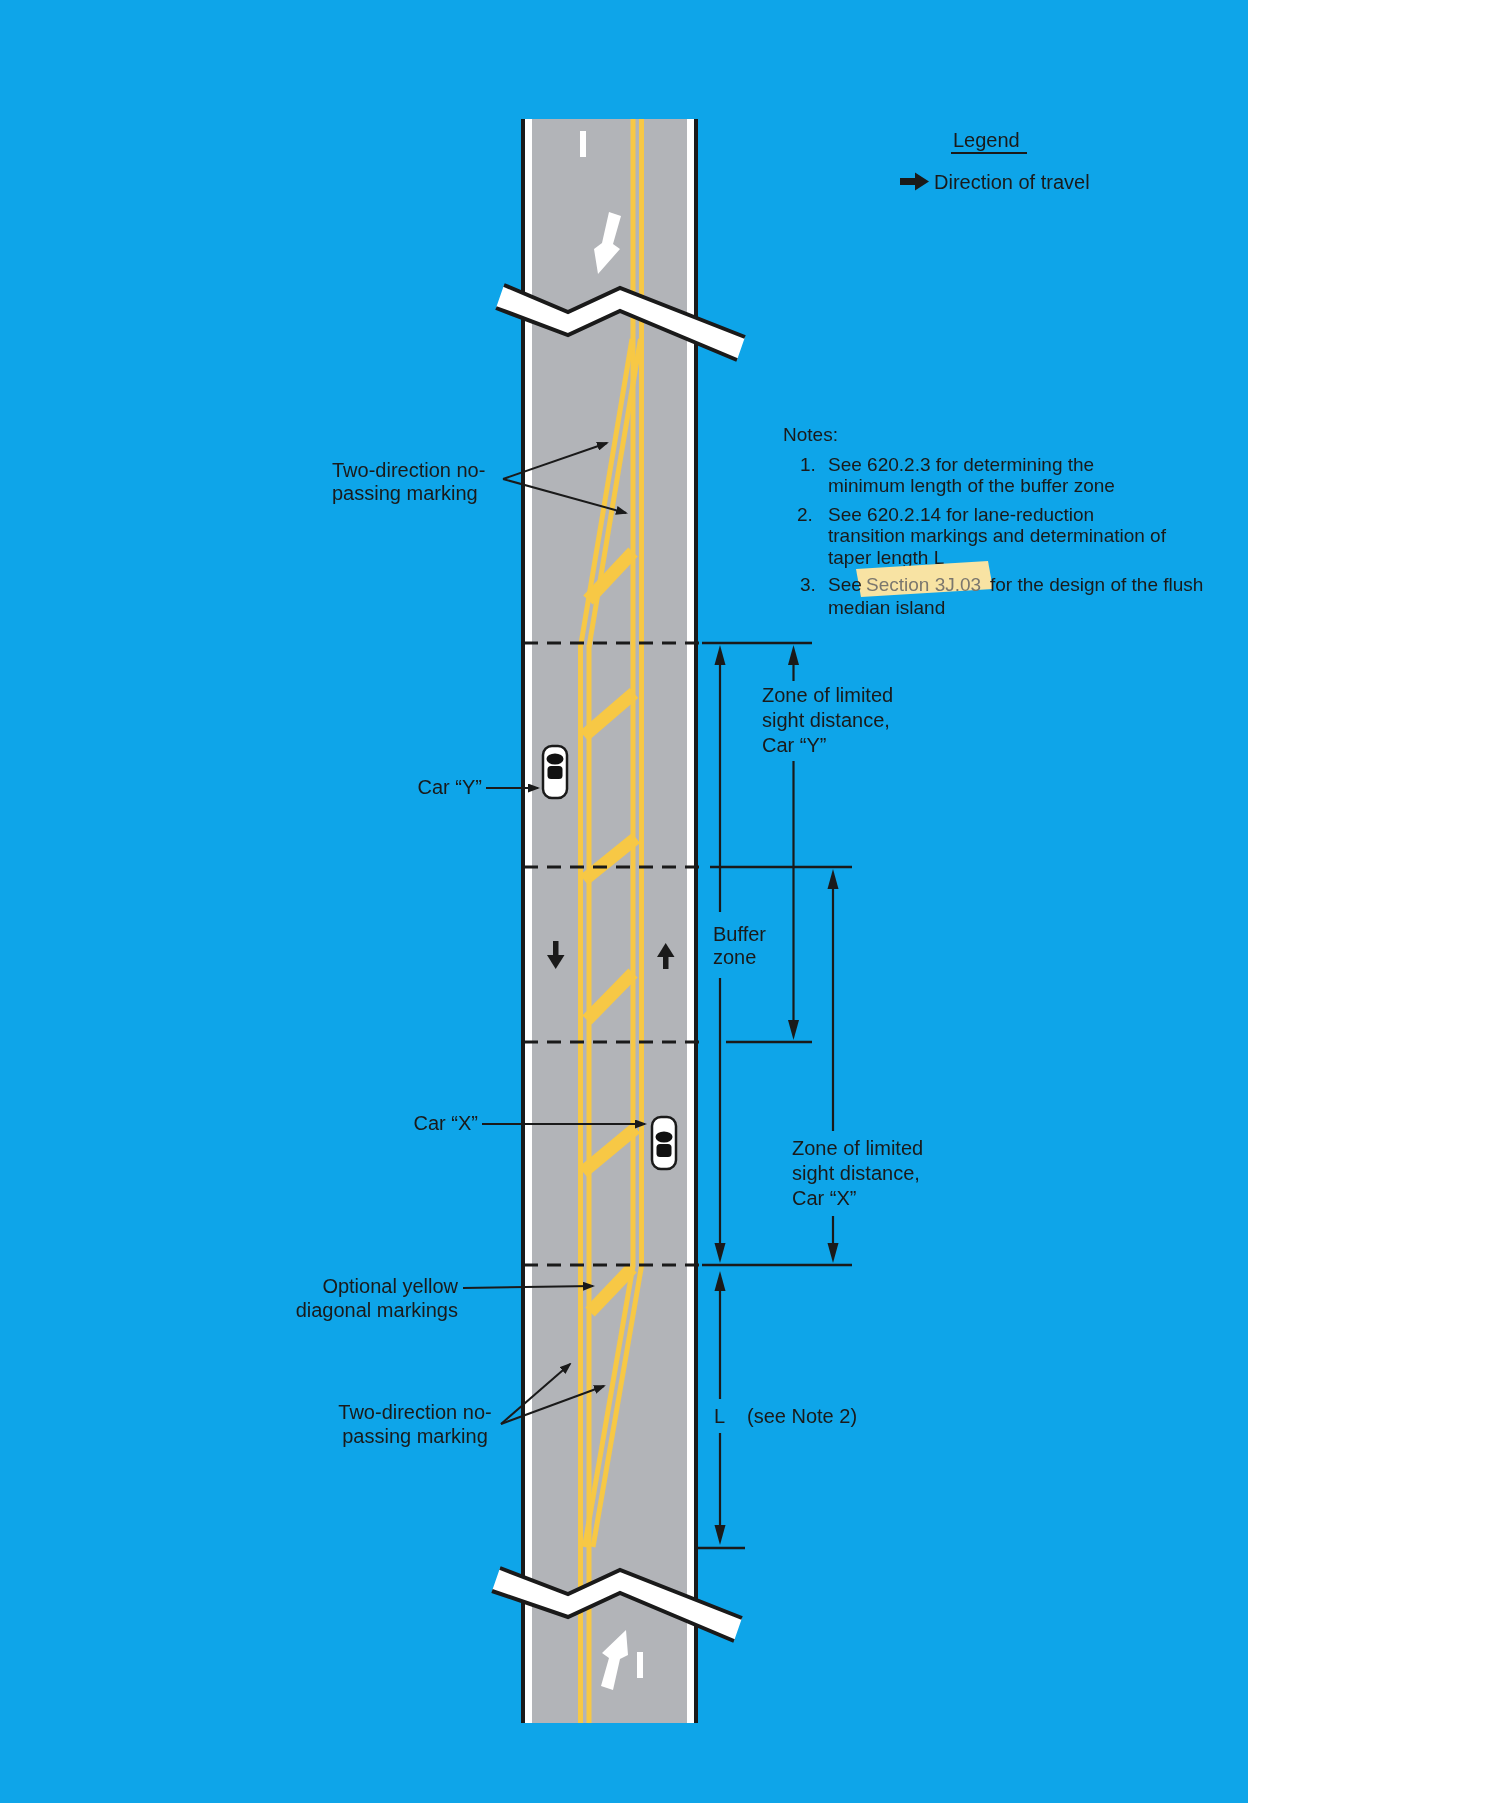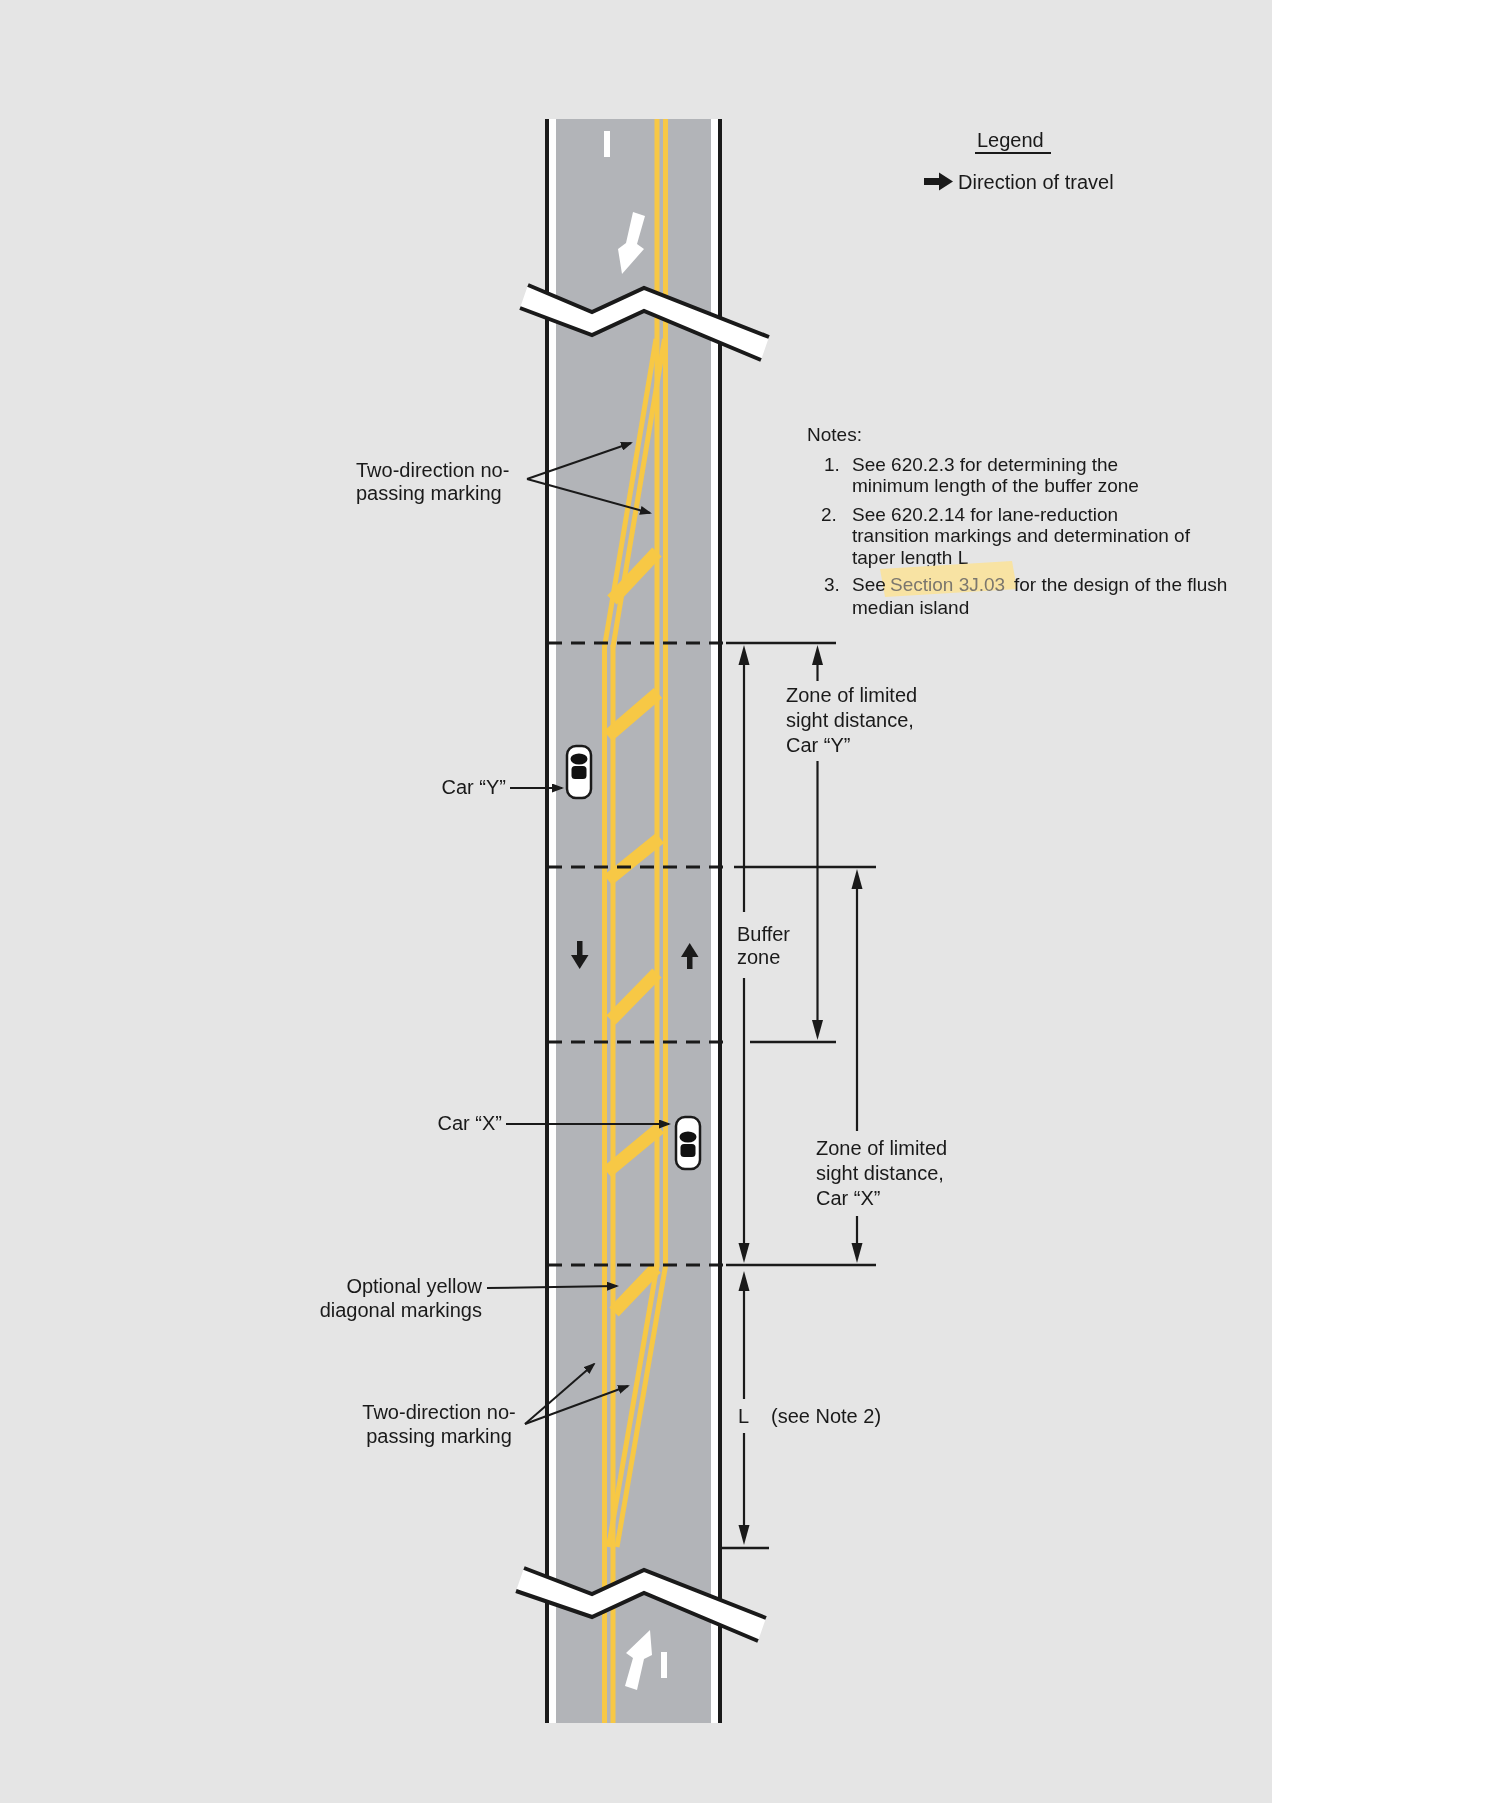--- a/index.html
+++ b/index.html
@@ -1,16 +1,16 @@
 <!DOCTYPE html>
 <html><head>
 <meta charset="utf-8">
 <style>
   html,body{margin:0;padding:0;background:#ffffff;}
-  .page{width:1248px;height:1803px;position:relative;background:#e5e5e5;padding-left:24px;}
+  .page{width:1248px;height:1803px;position:relative;background:#0ea5e9;}
   svg{display:block;}
   text{font-family:"Liberation Sans", sans-serif;fill:#1a1a1a;}
   .lbl{font-size:20px;}
   .note{font-size:19px;}
   .hl-text{fill:#7b776e;}
 </style>
 </head>
 <body>
 
 <div class="page">

